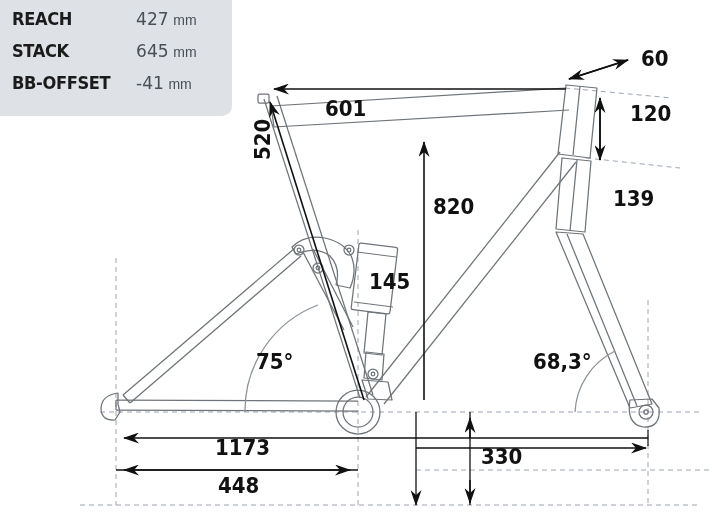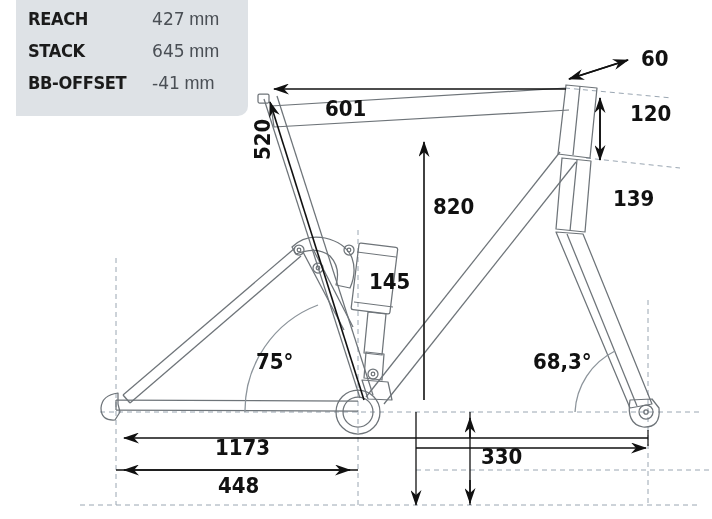--- a/index.html
+++ b/index.html
@@ -3,37 +3,37 @@
 <meta charset="utf-8">
 <style>
   html,body{margin:0;padding:0;background:#ffffff;}
   body{width:712px;height:519px;overflow:hidden;
        font-family:"Liberation Sans", sans-serif;}
   #stage{position:relative;width:712px;height:519px;background:#fff;}
   #diagram{position:absolute;left:0;top:0;width:712px;height:519px;}
 
   
   #info-box{
-    position:absolute;left:16px;top:0;width:232px;height:116px;
+    position:absolute;left:0;top:0;width:232px;height:116px;
     background:#dee2e6;border-bottom-right-radius:10px;
     box-sizing:border-box;padding:8px 10px 0 12px;
   }
   .info-row{display:flex;align-items:baseline;height:32px;}
   .info-label{
     font-family:"DejaVu Sans", sans-serif;
     font-weight:bold;font-size:17.5px;letter-spacing:-0.4px;
     color:#1b1b1b;width:124px;white-space:nowrap;
     transform:scaleX(0.93);transform-origin:left center;
   }
   .info-val{
     font-family:"DejaVu Sans", sans-serif;
     font-size:18px;color:#4a4f55;white-space:nowrap;
     transform:scaleX(0.95);transform-origin:left center;
   }
-  .info-unit{font-size:18px;color:#4a4f55;margin-left:3px;}
+  .info-unit{font-size:14px;color:#4a4f55;margin-left:3px;}
 
   
   .dim{
     position:absolute;
     font-family:"DejaVu Sans", sans-serif;
     font-weight:bold;color:#111;
     white-space:nowrap;line-height:1;
     transform:scaleX(0.9);transform-origin:left center;
   }
   .d-601{left:325px;top:98px;font-size:22px;}

